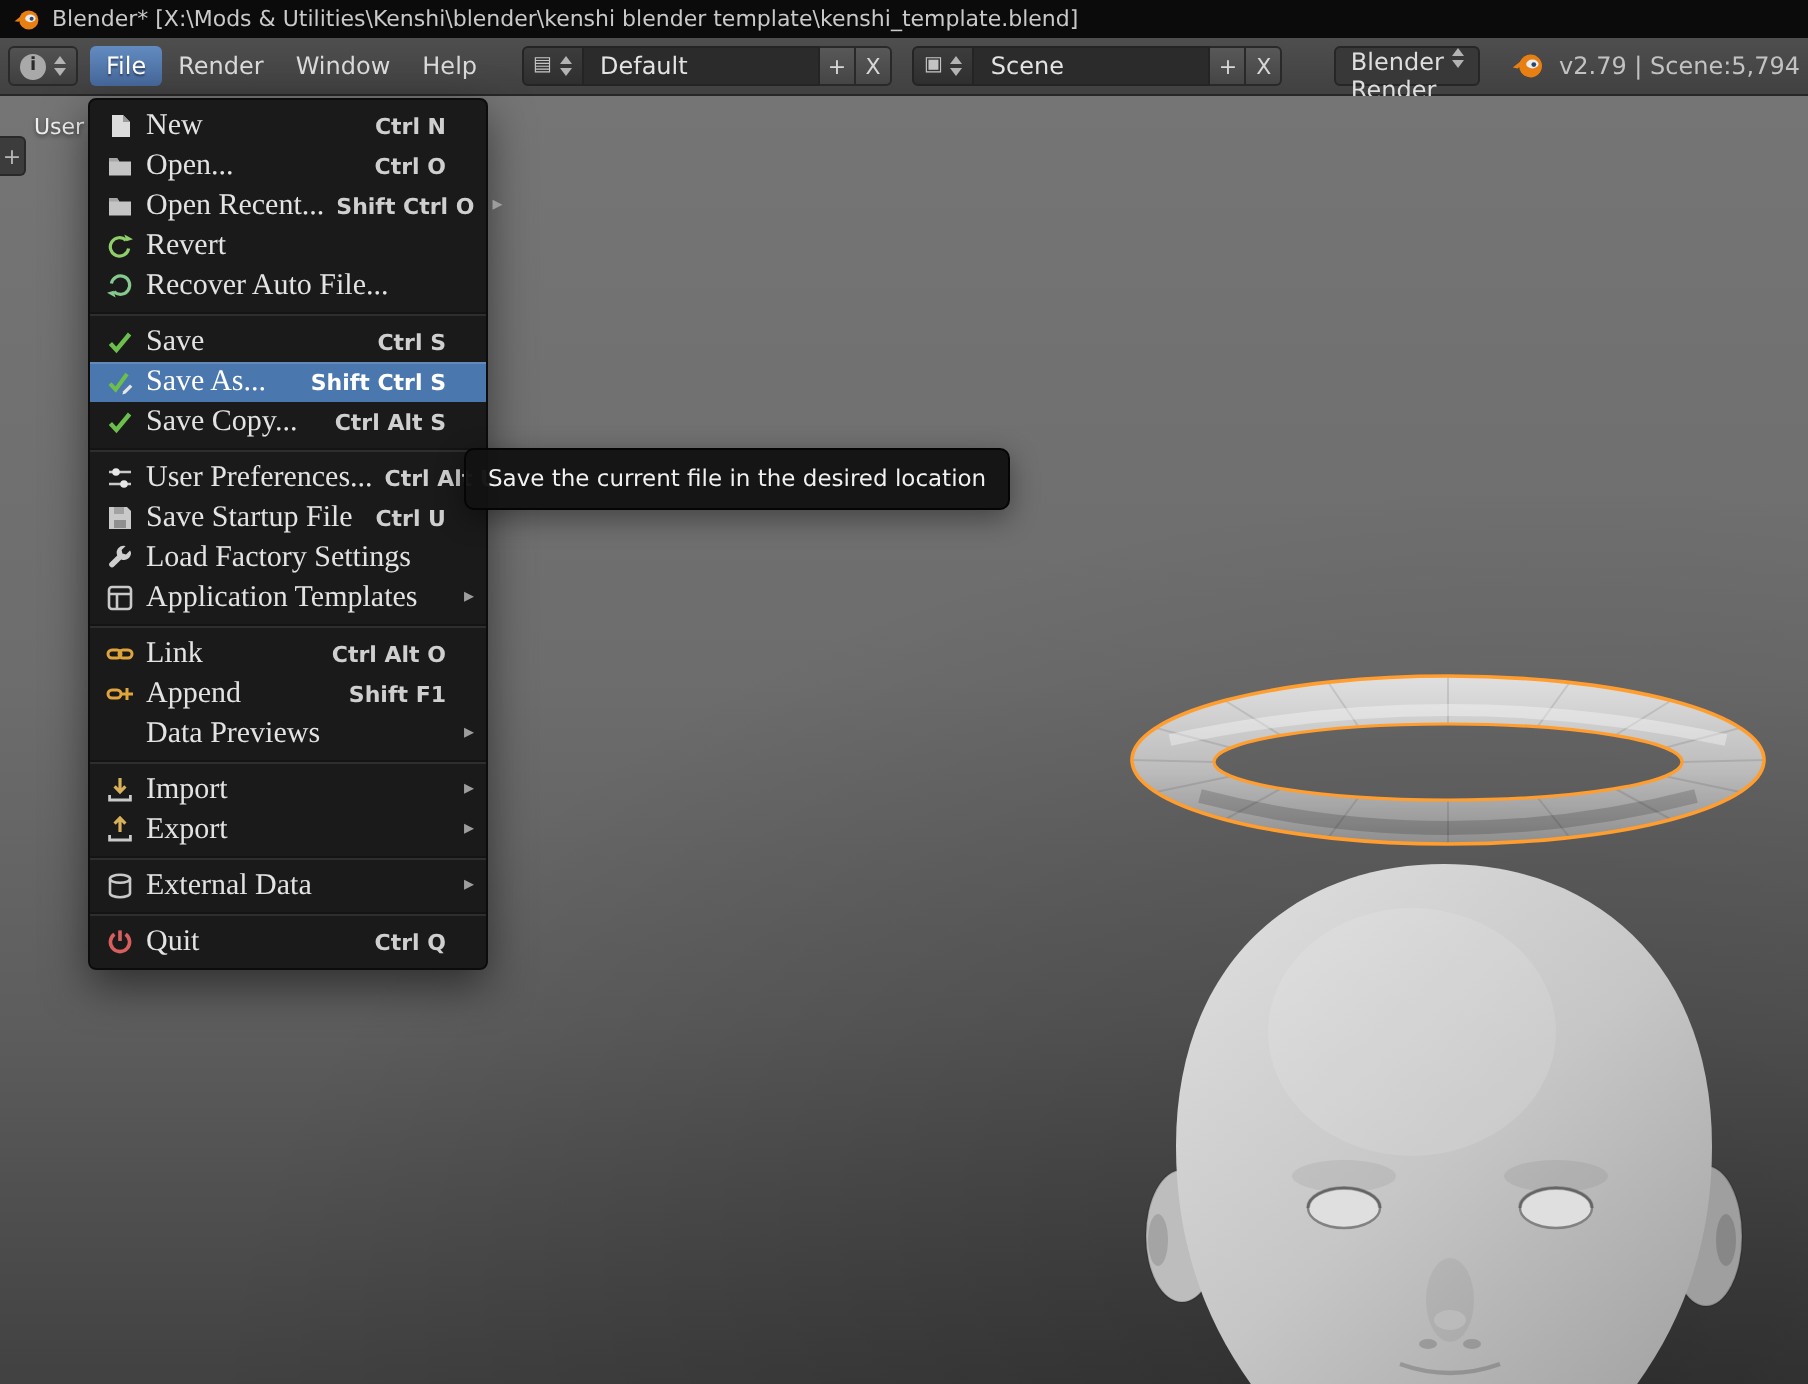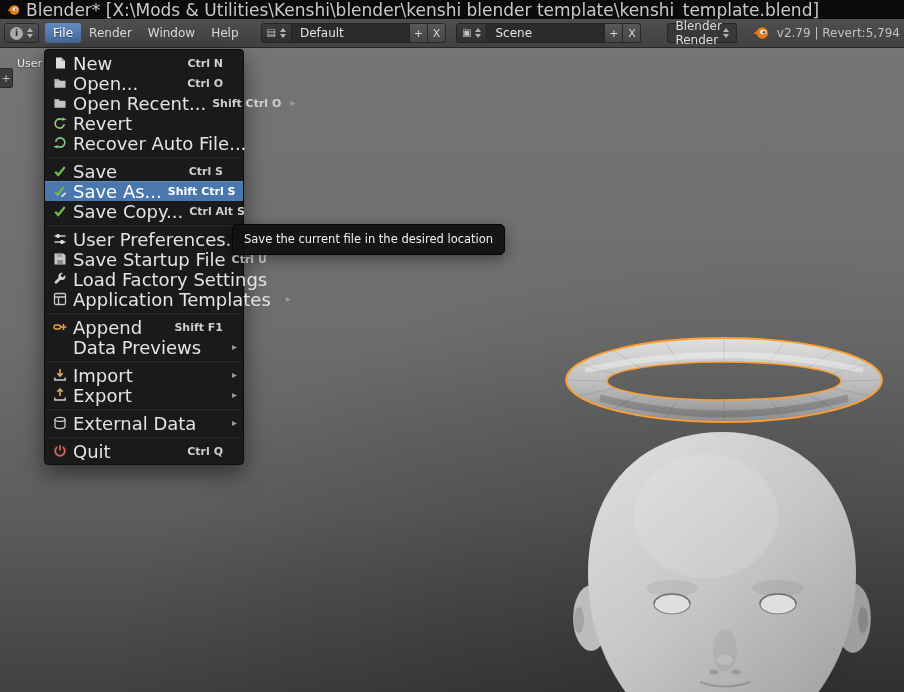--- a/index.html
+++ b/index.html
@@ -8,21 +8,21 @@
     --accent:#e87f13;
   }
   *{box-sizing:border-box;margin:0;padding:0;}
   html,body{background:#222;}
   body{font-family:"DejaVu Sans",sans-serif;}
   .screen{position:relative;width:904px;height:692px;overflow:hidden;background:#454545;}
 
   
   .titlebar{position:absolute;top:0;left:0;right:0;height:19px;background:#0b0b0b;
     display:flex;align-items:center;gap:6px;padding:0 7px;}
-  .tb-text{color:#c9c9c9;font-size:17px;white-space:nowrap;}
+  .tb-text{color:#c9c9c9;font-size:11px;white-space:nowrap;}
 
   
   .menubar{position:absolute;top:19px;left:0;right:0;height:29px;
     background:linear-gradient(#4e4e4e,#414141);border-bottom:1px solid #272727;
     display:flex;align-items:center;padding:0 4px;}
   .editor-type{height:20px;display:flex;align-items:center;gap:4px;padding:0 5px;
     background:linear-gradient(#525252,#3f3f3f);border:1px solid #2a2a2a;border-radius:3px;cursor:pointer;}
   .et-icon{width:13px;height:13px;border-radius:50%;background:#a9a9a9;color:#2a2a2a;
     font-size:9px;font-weight:bold;display:flex;align-items:center;justify-content:center;}
   .combo-arrows{display:inline-flex;flex-direction:column;gap:2px;}
@@ -35,21 +35,21 @@
   .idblock{display:flex;align-items:stretch;height:20px;margin-left:14px;font-size:12px;}
   .idblock.scene{margin-left:10px;}
   .idb-browse{display:flex;align-items:center;gap:4px;padding:0 5px;
     background:linear-gradient(#3c3c3c,#2f2f2f);border:1px solid #242424;border-radius:3px 0 0 3px;cursor:pointer;}
   .idb-ic{color:#c3c3c3;font-size:10px;line-height:1;}
   .idb-name{display:flex;align-items:center;min-width:118px;padding:0 8px;background:#2b2b2b;
     border:1px solid #242424;border-left:none;color:#e3e3e3;cursor:text;}
   .idb-btn{width:18px;display:flex;align-items:center;justify-content:center;color:#d8d8d8;font-size:11px;
     background:linear-gradient(#585858,#454545);border:1px solid #292929;border-left:none;cursor:pointer;}
   .idb-btn:last-child{border-radius:0 3px 3px 0;}
-  .engine{height:20px;width:114px;margin-left:26px;display:flex;align-items:center;justify-content:space-between;
+  .engine{height:20px;width:114px;margin-left:26px;display:flex;justify-content:space-between;
     padding:0 7px;background:#383838;border:1px solid #262626;border-radius:3px;color:#dedede;font-size:12px;cursor:pointer;}
   .blender-logo{margin-left:16px;display:flex;align-items:center;}
   .version{margin-left:8px;color:#c2c2c2;font-size:12px;white-space:nowrap;}
 
   
   .viewport{position:absolute;top:48px;left:0;right:0;bottom:0;cursor:crosshair;}
   .viewport svg.scene3d{position:absolute;inset:0;display:block;}
   .view-label{position:absolute;left:17px;top:9px;color:#f0f0f0;font-size:11px;
     text-shadow:0 1px 2px rgba(0,0,0,.5);}
   .region-tab{position:absolute;left:0;top:20px;width:13px;height:20px;background:#3c3c3c;
@@ -57,21 +57,21 @@
     display:flex;align-items:center;justify-content:center;cursor:pointer;}
 
   
   .file-menu{position:absolute;left:44px;top:49px;width:200px;background:rgba(24,24,24,.98);
     border:1px solid #0c0c0c;border-radius:4px;padding:3px 0;z-index:50;
     box-shadow:0 8px 22px rgba(0,0,0,.5);}
   .menu-item{display:flex;align-items:center;height:20px;padding:0 6px 0 7px;gap:6px;cursor:pointer;}
   .menu-item.highlighted{background:var(--hl);box-shadow:inset 0 1px 0 rgba(255,255,255,.14);}
   .mi-icon{width:15px;height:14px;flex:none;display:flex;align-items:center;justify-content:center;}
   .mi-icon svg{display:block;}
-  .mi-label{font-size:18px;color:#e3e3e3;white-space:nowrap;}
+  .mi-label{font-size:15px;color:#e3e3e3;white-space:nowrap;font-family:Liberation Serif, serif;}
   .menu-item.highlighted .mi-label,.menu-item.highlighted .mi-shortcut{color:#fff;}
   .mi-shortcut{margin-left:auto;font-size:11px;color:#cfcfcf;white-space:nowrap;font-weight:bold;}
   .mi-arrow{width:8px;flex:none;text-align:right;color:#9d9d9d;font-size:10px;line-height:1;}
   .menu-sep{border-top:1px solid #141414;border-bottom:1px solid #2e2e2e;margin:3px 0;}
 
   
   .tooltip{position:absolute;left:232px;top:224px;z-index:60;display:inline-block;
     background:rgba(18,18,18,.96);border:1px solid #050505;border-radius:5px;
     padding:7px 11px 8px;box-shadow:0 4px 14px rgba(0,0,0,.4);white-space:nowrap;}
   .tt-title{color:#f1f1f1;font-size:11.5px;}
@@ -146,21 +146,21 @@
     </div>
 
     <span class="blender-logo">
       <svg width="16" height="14" viewBox="0 0 16 14">
         <circle cx="9.3" cy="7" r="5.7" fill="#e87f13"></circle>
         <ellipse cx="10.2" cy="6" rx="3.1" ry="2.2" fill="#ececec"></ellipse>
         <circle cx="10.9" cy="6.3" r="1.2" fill="#28496e"></circle>
         <path d="M0.4 7.8 L6.8 2.6 v2.4 L2.8 8.2 z" fill="#e87f13"></path>
       </svg>
     </span>
-    <span class="version">v2.79 | Revert:5,794</span>
+    <span class="version">v2.79 | Scene:5,794</span>
   </div>
 
   <div class="viewport">
     <svg class="scene3d" width="904" height="644" viewBox="0 0 904 644" preserveAspectRatio="none">
       <defs>
         <linearGradient id="vpbg" x1="0" y1="0" x2="0" y2="1">
           <stop offset="0" stop-color="#757576"></stop>
           <stop offset="0.45" stop-color="#6d6d6e"></stop>
           <stop offset="0.72" stop-color="#5d5d5e"></stop>
           <stop offset="1" stop-color="#414142"></stop>
@@ -377,20 +377,33 @@
             </svg>
           </span>
           <span class="mi-label">Application Templates</span>
           <span class="mi-shortcut"></span>
           <span class="mi-arrow">▸</span>
         </div>
         <div class="menu-sep"></div>
         <div class="menu-item">
           <span class="mi-icon">
             <svg width="14" height="14" viewBox="0 0 14 14">
+              <g fill="none" stroke="#e0a43c" stroke-width="1.5">
+                <rect x="1" y="5" width="6.5" height="4" rx="2"></rect>
+                <rect x="6.5" y="5" width="6.5" height="4" rx="2"></rect>
+              </g>
+            </svg>
+          </span>
+          <span class="mi-label">Link</span>
+          <span class="mi-shortcut">Ctrl Alt O</span>
+          <span class="mi-arrow"></span>
+        </div>
+        <div class="menu-item">
+          <span class="mi-icon">
+            <svg width="14" height="14" viewBox="0 0 14 14">
               <rect x="1" y="5" width="6.5" height="4" rx="2" fill="none" stroke="#e0a43c" stroke-width="1.5"></rect>
               <path d="M10.5 4v6M7.5 7h6" stroke="#e0a43c" stroke-width="1.5" fill="none"></path>
             </svg>
           </span>
           <span class="mi-label">Append</span>
           <span class="mi-shortcut">Shift F1</span>
           <span class="mi-arrow"></span>
         </div>
         <div class="menu-item">
           <span class="mi-icon"></span>

